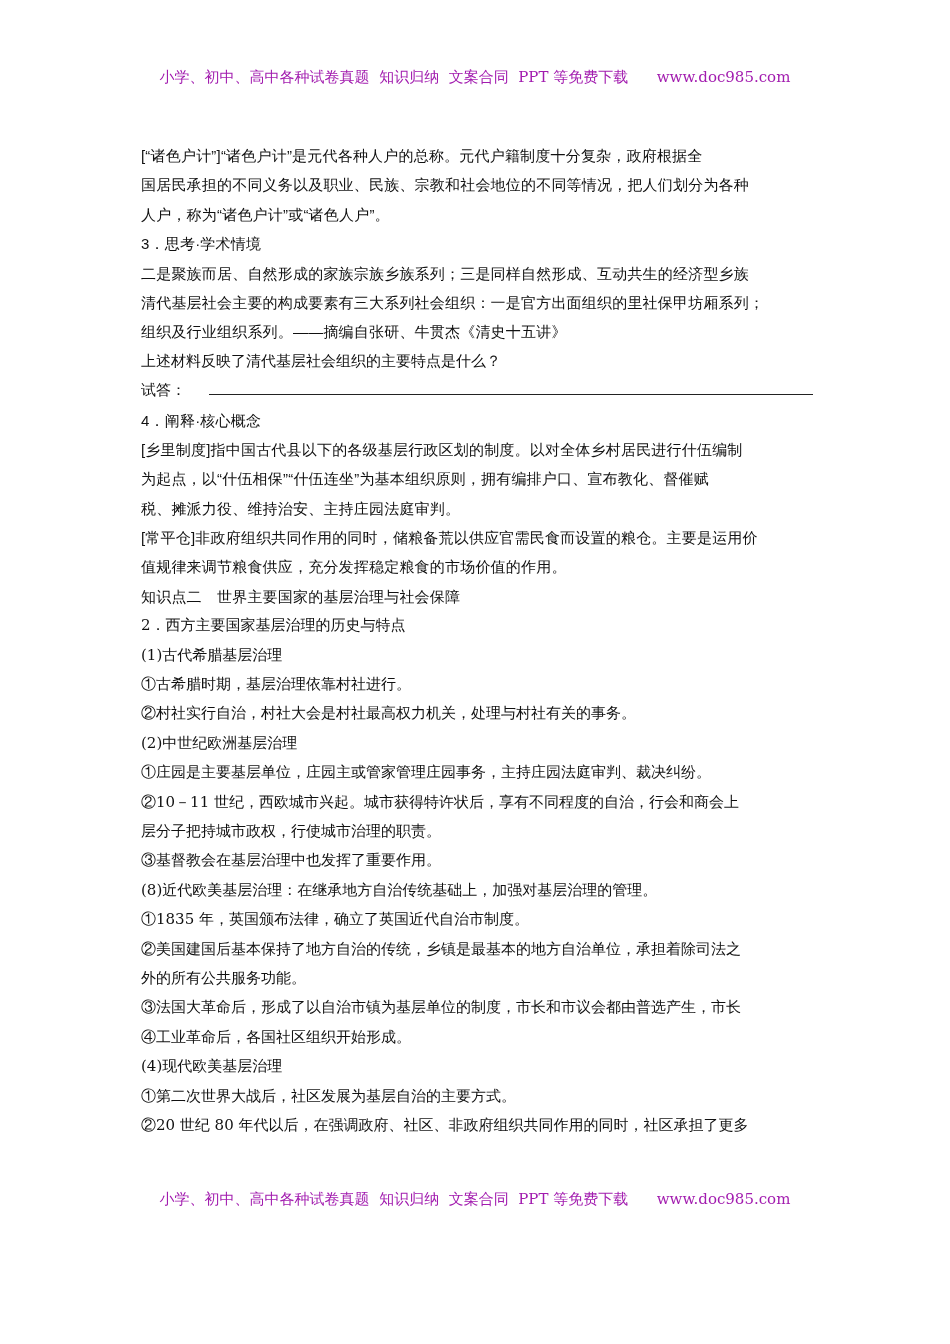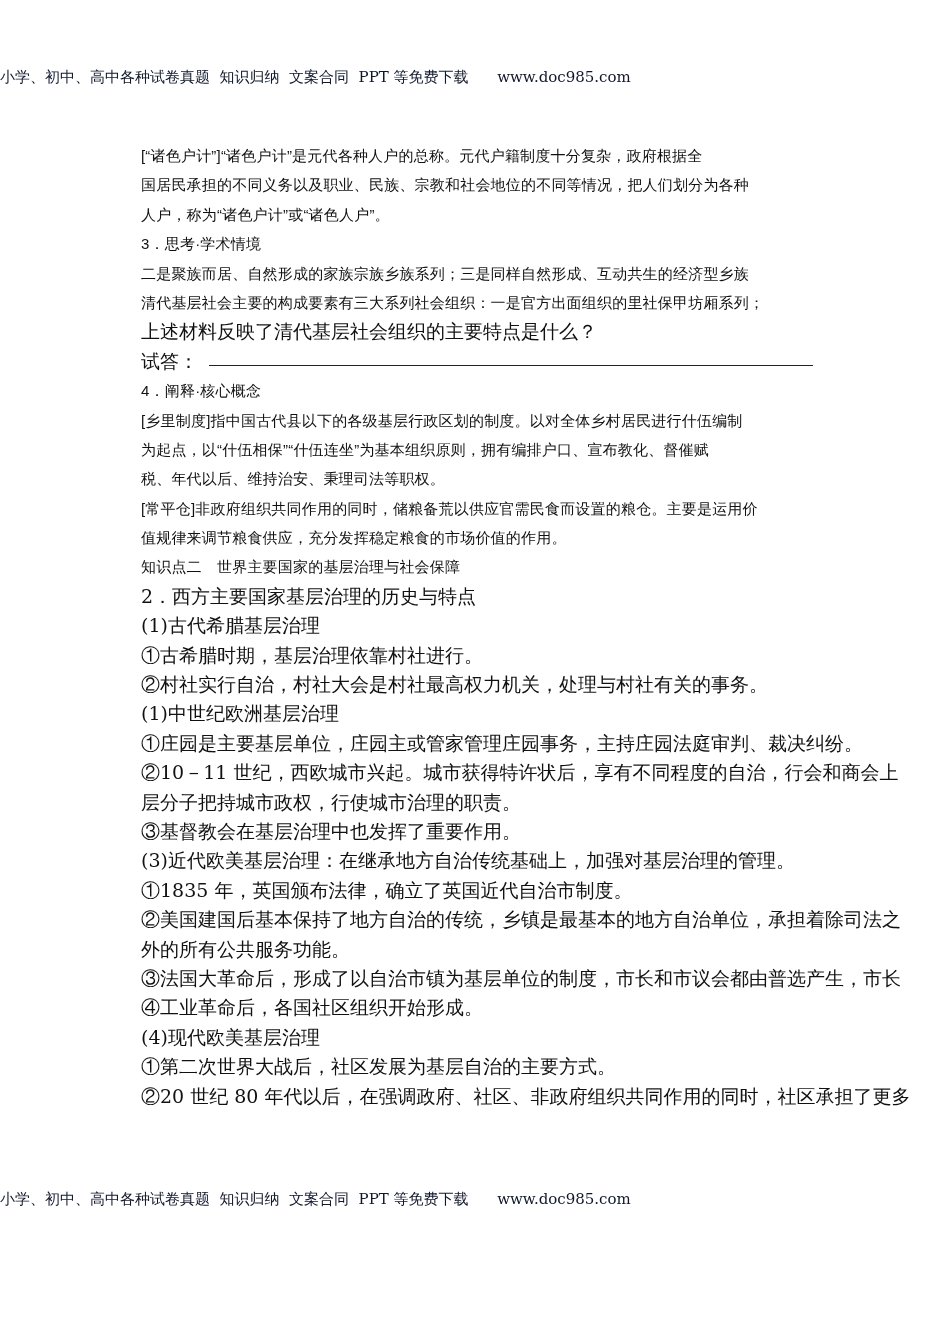--- a/index.html
+++ b/index.html
@@ -1,67 +1,68 @@
 <!DOCTYPE html>
 <html><head>
 <meta charset="utf-8">
 <style>
   html, body { margin: 0; padding: 0; background: #ffffff; }
   body { width: 950px; height: 1344px; position: relative; overflow: hidden;
          font-family: "DejaVu Serif", "Liberation Serif", serif; color: #111; }
-  .hdr, .ftr { position: absolute; left: 0; width: 950px; 
-         font-size: 15px; white-space: pre; color: #0f172a; }
+  .hdr, .ftr { position: absolute; left: 0; width: 950px; text-align: center;
+         font-size: 15px; white-space: pre; color: #a21caf; }
   .hdr { top: 68px; }
   .ftr { top: 1190px; }
   .content { position: absolute; left: 141px; top: 141px; width: 672px; }
-  .line { height: 29.4px; line-height: 29.4px; font-size: 19px; white-space: nowrap; overflow: visible; }
+  .line { height: 29.4px; line-height: 29.4px; font-size: 15px; white-space: nowrap; overflow: visible; }
   .sans { font-family: Liberation Sans, sans-serif; font-size: 15px; letter-spacing: 0.2px; }
   .answer { display: flex; align-items: center; justify-content: space-between; }
   .answer-line { flex: 0 0 604px; height: 1px; background: #222; margin-top: 8px; margin-left: 4px; }
 </style>
 </head>
 <body>
 
 <div class="hdr">小学、初中、高中各种试卷真题  知识归纳  文案合同  PPT 等免费下载      www.doc985.com</div>
 
 <div class="content">
   <div class="line sans">[“诸色户计”]“诸色户计”是元代各种人户的总称。元代户籍制度十分复杂，政府根据全</div>
   <div class="line sans">国居民承担的不同义务以及职业、民族、宗教和社会地位的不同等情况，把人们划分为各种</div>
   <div class="line sans">人户，称为“诸色户计”或“诸色人户”。</div>
 
   <div class="line sans">3．思考·学术情境</div>
   <div class="line sans">二是聚族而居、自然形成的家族宗族乡族系列；三是同样自然形成、互动共生的经济型乡族</div>
   <div class="line sans">清代基层社会主要的构成要素有三大系列社会组织：一是官方出面组织的里社保甲坊厢系列；</div>
+  <div class="line sans">组织及行业组织系列。——摘编自张研、牛贯杰《清史十五讲》</div>
   <div class="line">上述材料反映了清代基层社会组织的主要特点是什么？</div>
   <div class="line answer">
     <span>试答：</span>
     <span class="answer-line"></span>
   </div>
 
   <div class="line sans">4．阐释·核心概念</div>
   <div class="line sans">[乡里制度]指中国古代县以下的各级基层行政区划的制度。以对全体乡村居民进行什伍编制</div>
   <div class="line sans">为起点，以“什伍相保”“什伍连坐”为基本组织原则，拥有编排户口、宣布教化、督催赋</div>
-  <div class="line sans">税、年代以后、维持治安、秉理司法等职权。</div>
+  <div class="line sans">税、摊派力役、维持治安、主持庄园法庭审判。</div>
   <div class="line sans">[常平仓]非政府组织共同作用的同时，储粮备荒以供应官需民食而设置的粮仓。主要是运用价</div>
   <div class="line sans">值规律来调节粮食供应，充分发挥稳定粮食的市场价值的作用。</div>
 
   <div class="line sans">知识点二　世界主要国家的基层治理与社会保障</div>
   <div class="line">2．西方主要国家基层治理的历史与特点</div>
 
   <div class="line">(1)古代希腊基层治理</div>
   <div class="line">①古希腊时期，基层治理依靠村社进行。</div>
   <div class="line">②村社实行自治，村社大会是村社最高权力机关，处理与村社有关的事务。</div>
 
-  <div class="line">(1)中世纪欧洲基层治理</div>
+  <div class="line">(2)中世纪欧洲基层治理</div>
   <div class="line">①庄园是主要基层单位，庄园主或管家管理庄园事务，主持庄园法庭审判、裁决纠纷。</div>
   <div class="line">②10－11 世纪，西欧城市兴起。城市获得特许状后，享有不同程度的自治，行会和商会上</div>
   <div class="line">层分子把持城市政权，行使城市治理的职责。</div>
   <div class="line">③基督教会在基层治理中也发挥了重要作用。</div>
 
-  <div class="line">(3)近代欧美基层治理：在继承地方自治传统基础上，加强对基层治理的管理。</div>
+  <div class="line">(8)近代欧美基层治理：在继承地方自治传统基础上，加强对基层治理的管理。</div>
   <div class="line">①1835 年，英国颁布法律，确立了英国近代自治市制度。</div>
   <div class="line">②美国建国后基本保持了地方自治的传统，乡镇是最基本的地方自治单位，承担着除司法之</div>
   <div class="line">外的所有公共服务功能。</div>
   <div class="line">③法国大革命后，形成了以自治市镇为基层单位的制度，市长和市议会都由普选产生，市长</div>
   <div class="line">④工业革命后，各国社区组织开始形成。</div>
 
   <div class="line">(4)现代欧美基层治理</div>
   <div class="line">①第二次世界大战后，社区发展为基层自治的主要方式。</div>
   <div class="line">②20 世纪 80 年代以后，在强调政府、社区、非政府组织共同作用的同时，社区承担了更多</div>
 </div>

